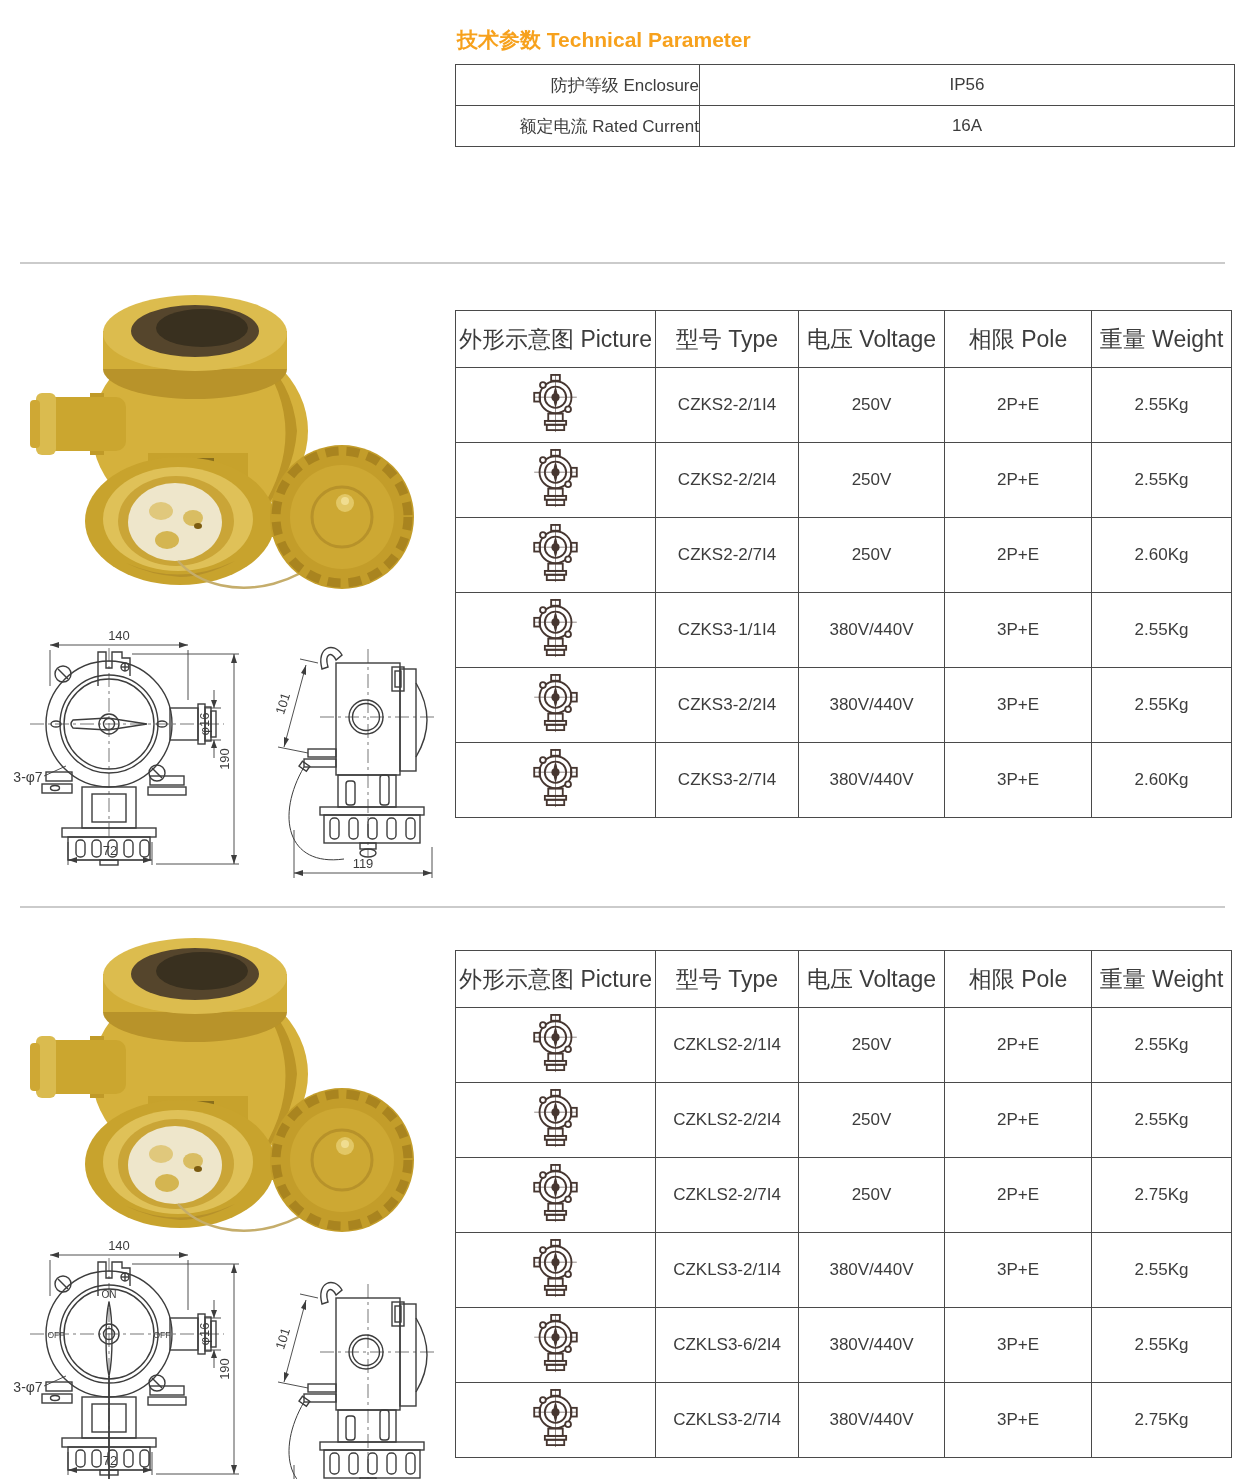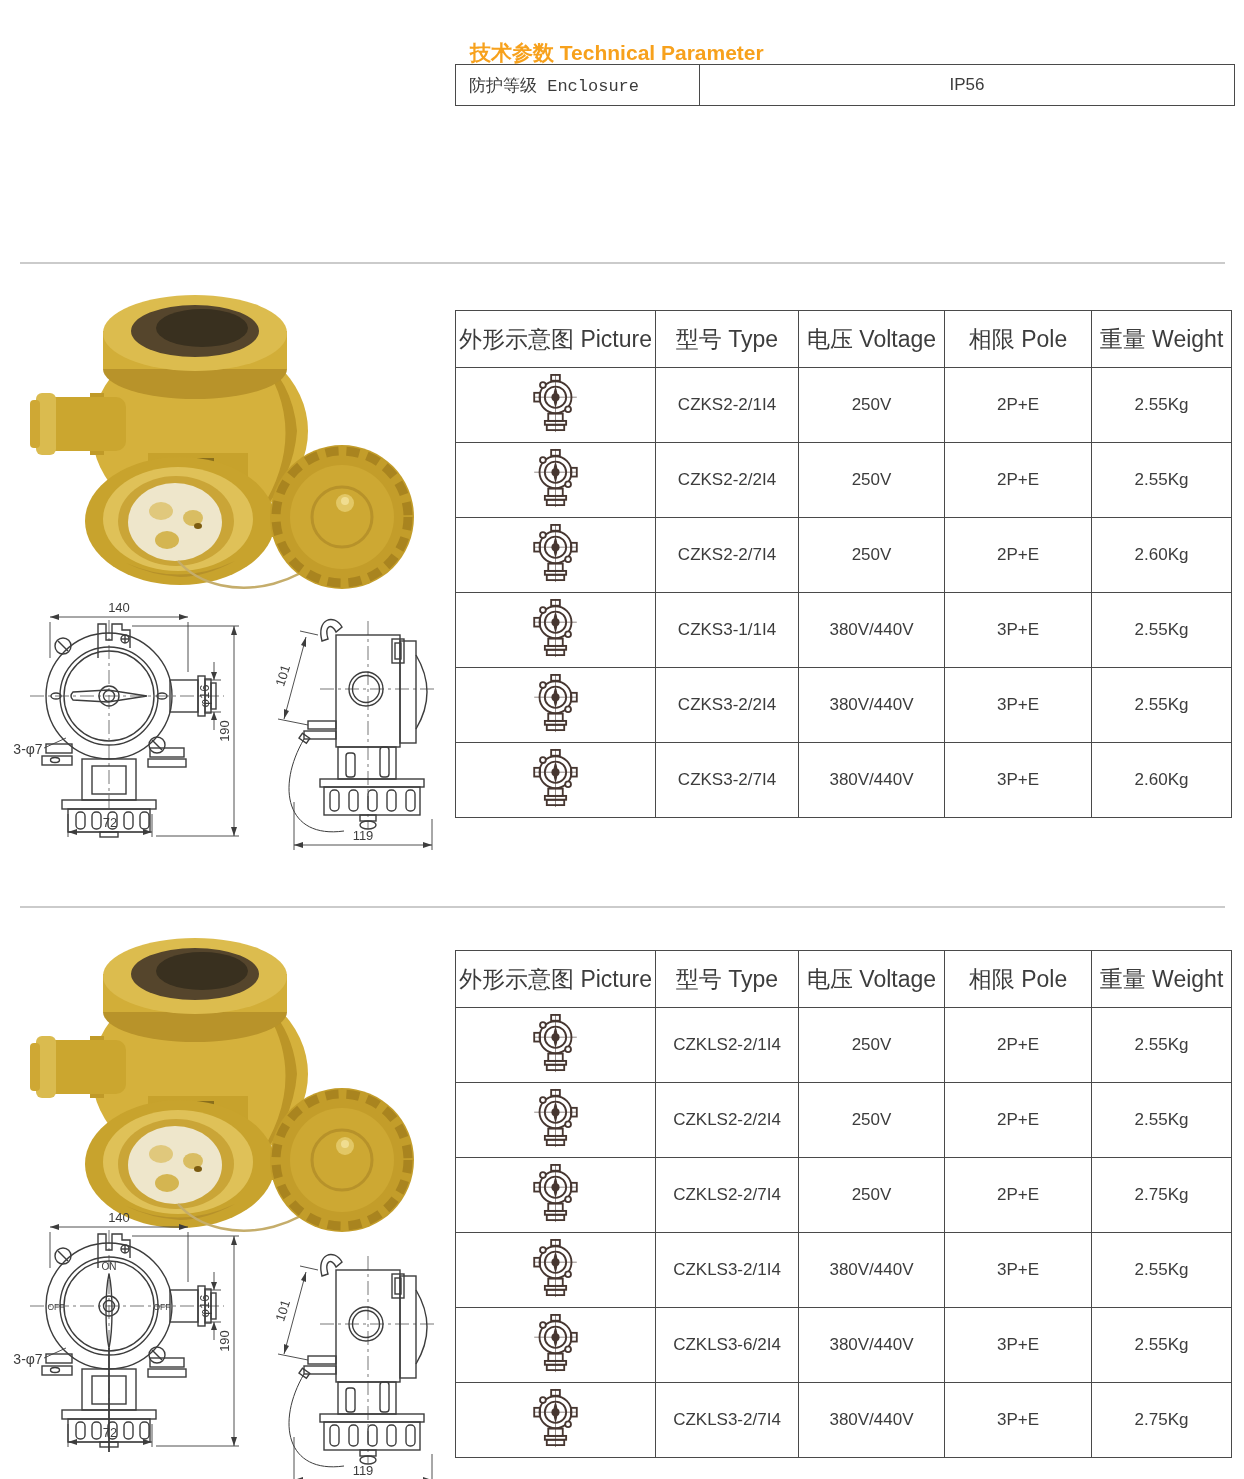--- a/index.html
+++ b/index.html
@@ -1,41 +1,41 @@
 <!DOCTYPE html>
 <html><head>
 <meta charset="utf-8">
 <style>
   html,body{margin:0;padding:0;background:#ffffff;}
   .page{position:relative;width:1244px;height:1479px;background:#ffffff;
         font-family:"Liberation Sans",sans-serif;color:#3c3c3c;overflow:hidden;}
 
-  .title{position:absolute;left:455px;top:24px;margin:15px;font-size:21px;font-weight:bold;color:#F7A11C;}
+  .title{position:absolute;left:455px;top:24px;margin:2px;font-size:21px;font-weight:bold;color:#F7A11C;}
 
   table{border-collapse:collapse;position:absolute;background:#fff;table-layout:fixed;}
   td,th{border:1px solid #4a4a4a;text-align:center;vertical-align:middle;
         font-weight:normal;color:#3c3c3c;padding:0;overflow:hidden;}
 
   .spec-table{left:455px;top:64px;width:779px;font-size:17px;}
   .spec-table td{height:40px;}
-  .spec-table td.label{text-align:left;padding-left:13px;font-family:Liberation Mono, monospace;}
+  .spec-table td.label{text-align:right;padding-left:13px;}
 
   .product-table{left:455px;width:776px;font-size:17px;}
   .t1{top:310px;}
   .t2{top:950px;}
   .product-table th{height:56px;font-size:23px;}
   .product-table td{height:74px;}
 
   .divider{position:absolute;left:20px;width:1205px;height:2px;background:#cbcbcb;}
   .d1{top:262px;} .d2{top:906px;}
 
   .photo{position:absolute;width:395px;height:308px;}
   .photo1{left:30px;top:281px;} .photo2{left:30px;top:924px;}
 
-  .drawing{position:absolute;}
+  .drawing{position:absolute;margin-top:28px;}
   .front1{left:10px;top:596px;} .side1{left:264px;top:597px;}
   .front2{left:10px;top:1206px;} .side2{left:264px;top:1232px;}
 
   svg text{font-family:"Liberation Sans",sans-serif;}
 
   
   .icon-left .nip-right{display:none;}
   .icon-right .nip-left{display:none;}
   
   .front-plain .handle-v{display:none;}
@@ -51,20 +51,24 @@
   <table class="spec-table">
     <colgroup>
         <col style="width:244px">
         <col style="width:259px">
         <col style="width:276px">
       </colgroup>
     <tbody>
         <tr>
           <td class="label">防护等级 Enclosure</td>
           <td colspan="2">IP56</td>
+        </tr>
+        <tr>
+          <td class="label">额定电流 Rated Current</td>
+          <td colspan="2">16A</td>
         </tr>
       </tbody>
   </table>
 
   <div class="divider d1"></div>
 
   <div class="photo photo1"><svg viewBox="0 0 395 308" width="395" height="308">
 
     <ellipse cx="170" cy="150" rx="108" ry="95" fill="#d5b13c"></ellipse>
     <path d="M225 70 Q286 150 225 238 Q263 200 267 150 Q263 100 225 70 Z" fill="#bb9527"></path>

